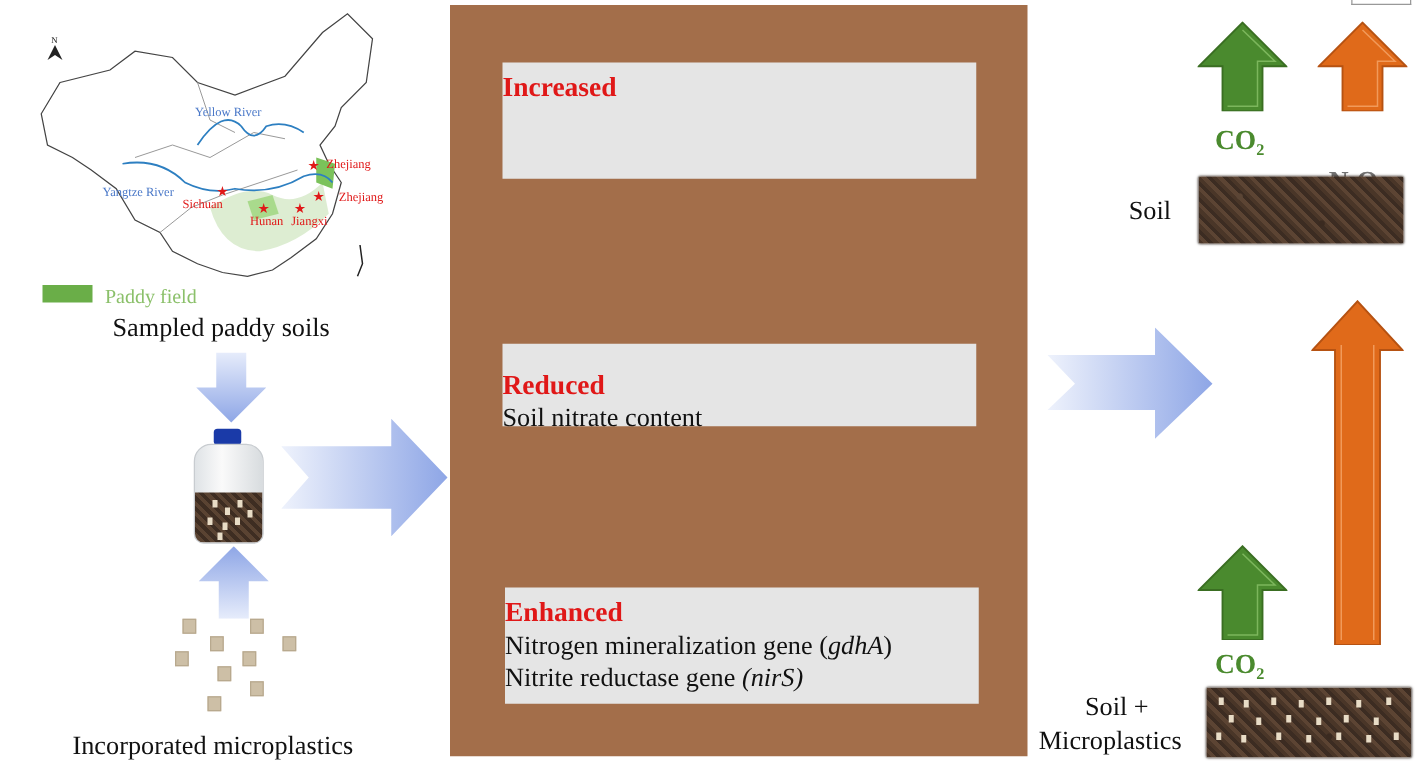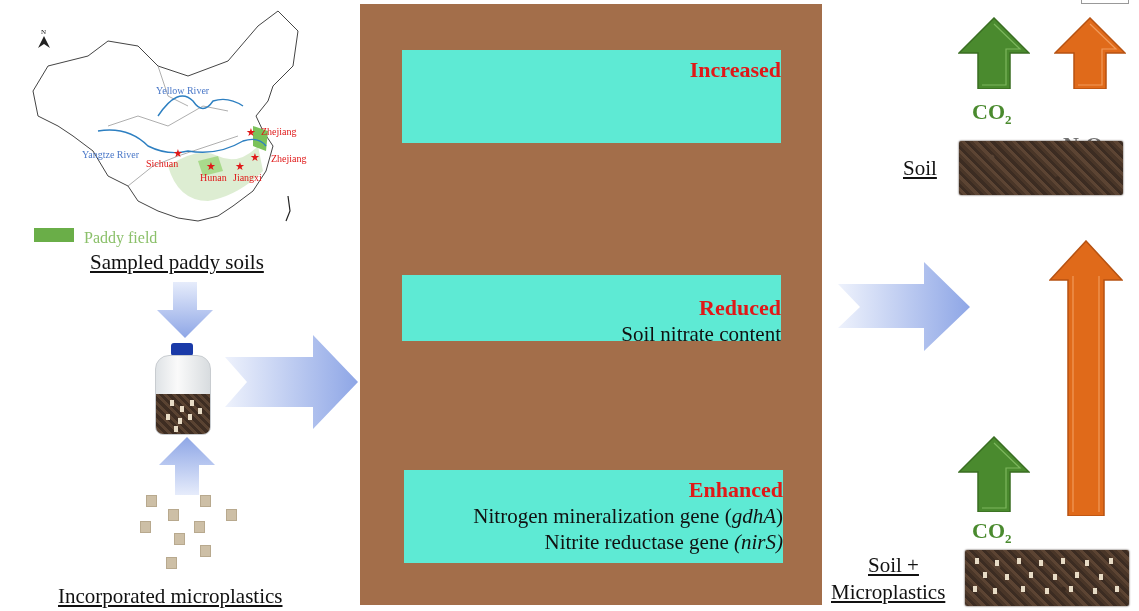--- a/index.html
+++ b/index.html
@@ -1,23 +1,23 @@
 <!DOCTYPE html>
 <html><head>
 <meta charset="utf-8">
 <style>
   html, body { margin:0; padding:0; background:#ffffff; }
   body { width:1139px; height:611px; position:relative; overflow:hidden;
          font-family:"Liberation Serif", serif; color:#111; }
   .abs { position:absolute; }
   .panel { left:360px; top:4px; width:462px; height:601px; background:#a36e4a; }
-  .box { position:absolute; background:#5eead4; text-align:right;
+  .box { position:absolute; background:#e5e5e5; text-align:left;
          font-size:21px; line-height:26px; box-sizing:border-box; }
   .box .head { color:#e01818; font-weight:bold; font-size:22px; }
-  .lbl { font-size:21px; position:absolute;text-decoration:underline; }
+  .lbl { font-size:21px; position:absolute; }
   .gas { position:absolute; font-weight:bold; font-size:22px; }
   .green { color:#4a8a2e; }
   .orange { color:#737373;margin-top:33px; }
   sub { font-size:13px; vertical-align:-5px; }
   .soil { position:absolute; border-radius:2px;
     background:
       radial-gradient(circle at 20% 30%, #5b4535 0 2px, transparent 3px),
       radial-gradient(circle at 60% 70%, #3a2a20 0 2px, transparent 3px),
       repeating-linear-gradient(45deg, #4a3628 0 3px, #5c4433 3px 6px, #3c2c22 6px 9px);
     box-shadow: 0 0 2px #2c211a; }

